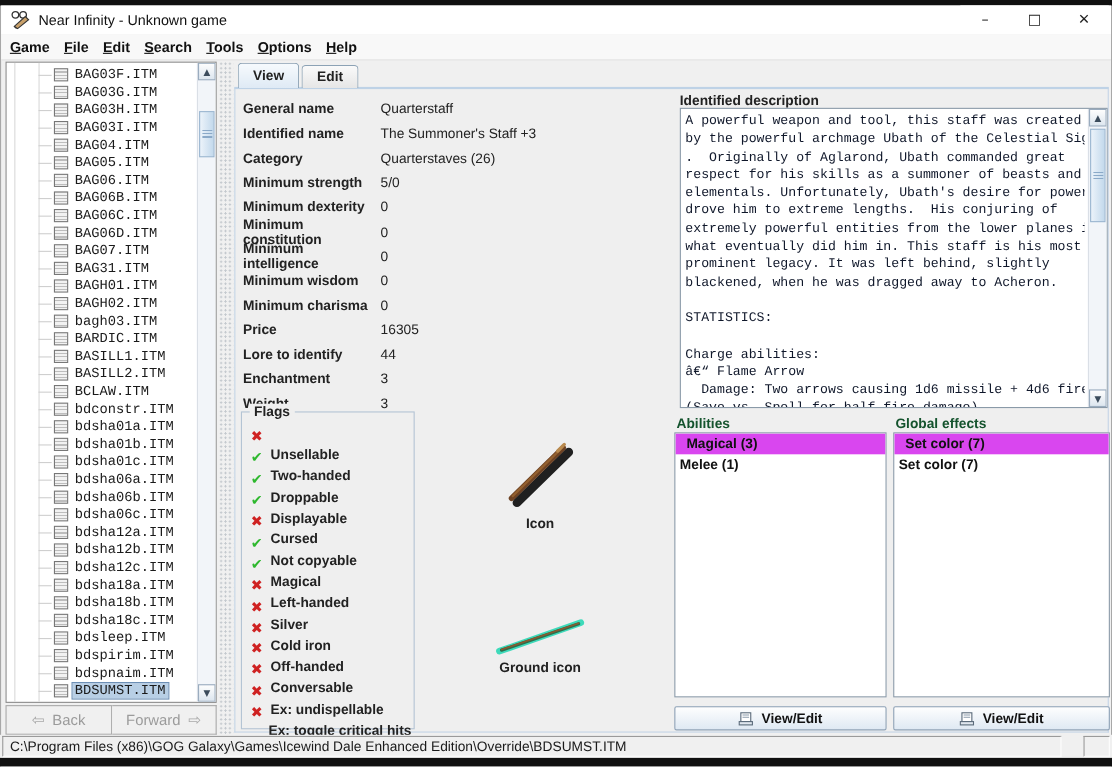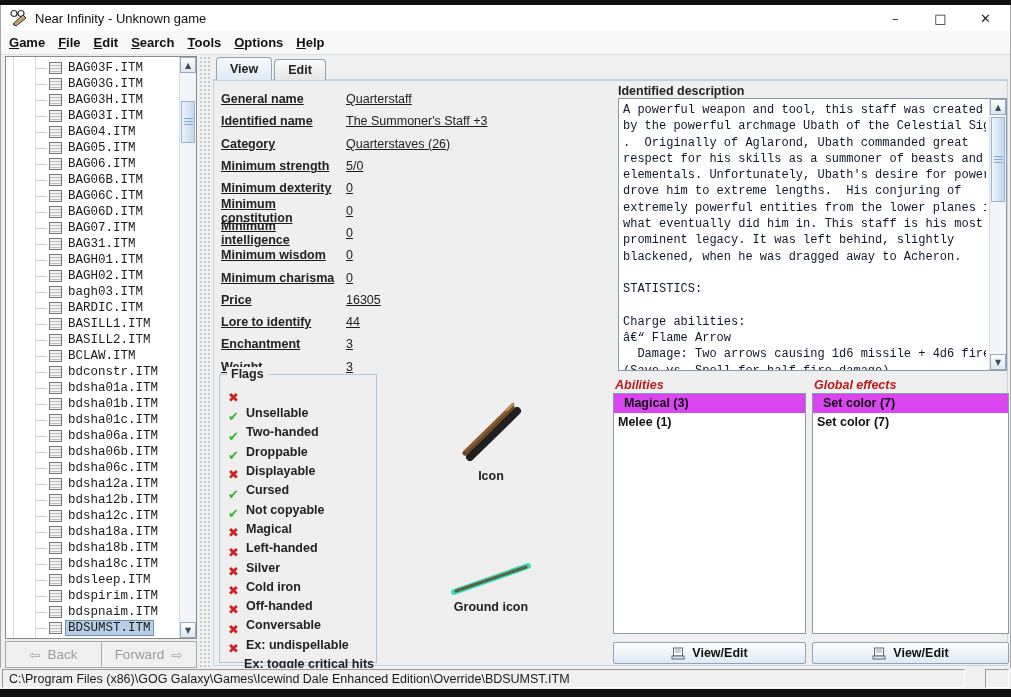--- a/index.html
+++ b/index.html
@@ -62,21 +62,21 @@
   
   .tabs-row { position:absolute; left:216px; top:57px; height:23px; display:flex; align-items:flex-end; z-index:2; }
   .tab { height:21px; padding:0 13px; margin-right:2px; display:flex; align-items:center;
          border:1px solid #8ca2b5; border-bottom:none; border-radius:4px 4px 0 0;
          background:linear-gradient(#fafafa,#e6e6e6); font-weight:bold; font-size:12.5px; color:#222; }
   .tab.selected { height:23px; background:linear-gradient(#f6fafd,#dfeaf5); }
   .tabpane { position:absolute; left:213px; top:79px; width:795px; height:587px; background:#efefef;
              border:1px solid #c4d4e6; border-top:2px solid #bed2e6; }
 
   
-  .attrs { position:absolute; left:7px; top:7px;text-decoration:underline; }
+  .attrs { position:absolute; left:7px; top:7px; }
   .attr-row { display:flex; height:22.3px; align-items:center; }
   .attr-label { width:125px; font-weight:bold; color:#222; }
   .attr-value { color:#222; }
 
   
   .flags-box { position:absolute; left:5px; top:293px; width:158px; height:289px; border:1px solid #b4c4d4; }
   .flags-title { position:absolute; left:7px; top:-8px; background:#efefef; padding:0 4px; font-weight:bold; color:#222; }
   .flag-rows { position:absolute; left:8px; top:13px; right:2px; }
   .flag-row { height:19.3px; display:flex; align-items:center; white-space:nowrap; }
   .flag-mark { width:18px; font-family:"DejaVu Sans",sans-serif; font-size:13px; font-weight:bold; }
@@ -93,21 +93,21 @@
 
   
   .desc-header { position:absolute; left:404px; top:3px; font-weight:bold; color:#222; }
   .desc-box { position:absolute; left:404px; top:17px; width:389px; height:273px; background:#fff;
               border:1px solid #8a9aa8; overflow:hidden; }
   .desc-text { position:absolute; left:4px; top:3px; right:20px; bottom:0;
                font-family:"Liberation Mono","DejaVu Sans Mono",monospace; font-size:12px; line-height:16.3px;
                white-space:pre; overflow:hidden; color:#0f172a; }
 
   
-  .list-header { position:absolute; font-weight:bold; color:#b91c1c;font-style:italic; }
+  .list-header { position:absolute; font-weight:bold; color:#14532d; }
   .hdr-abilities { left:401px; top:297px; }
   .hdr-effects { left:600px; top:297px; }
   .listbox { position:absolute; top:312px; height:241px; background:#fff; border:1px solid #8a9aa8; overflow:hidden; }
   .box-abilities { left:399px; width:193px; }
   .box-effects { left:598px; width:197px; }
   .list-item { height:19px; line-height:19px; padding:0 4px; font-weight:bold; font-size:12.5px; color:#111; }
   .list-item.selected { background:#d946ef;padding-left:10px; }
 
   
   .ve-btn { position:absolute; top:561px; height:22px; display:flex; align-items:center; justify-content:center; gap:7px;

